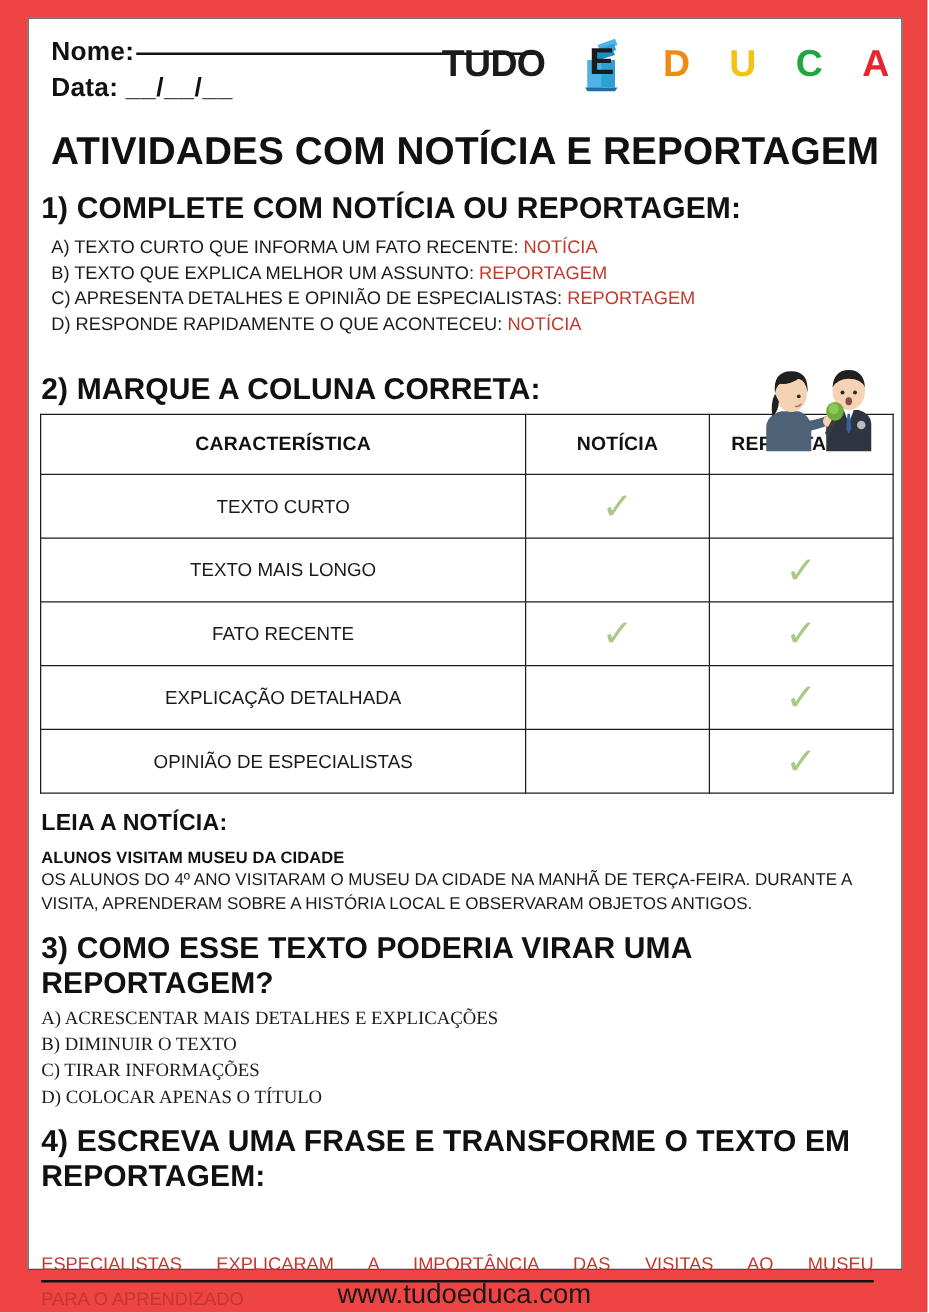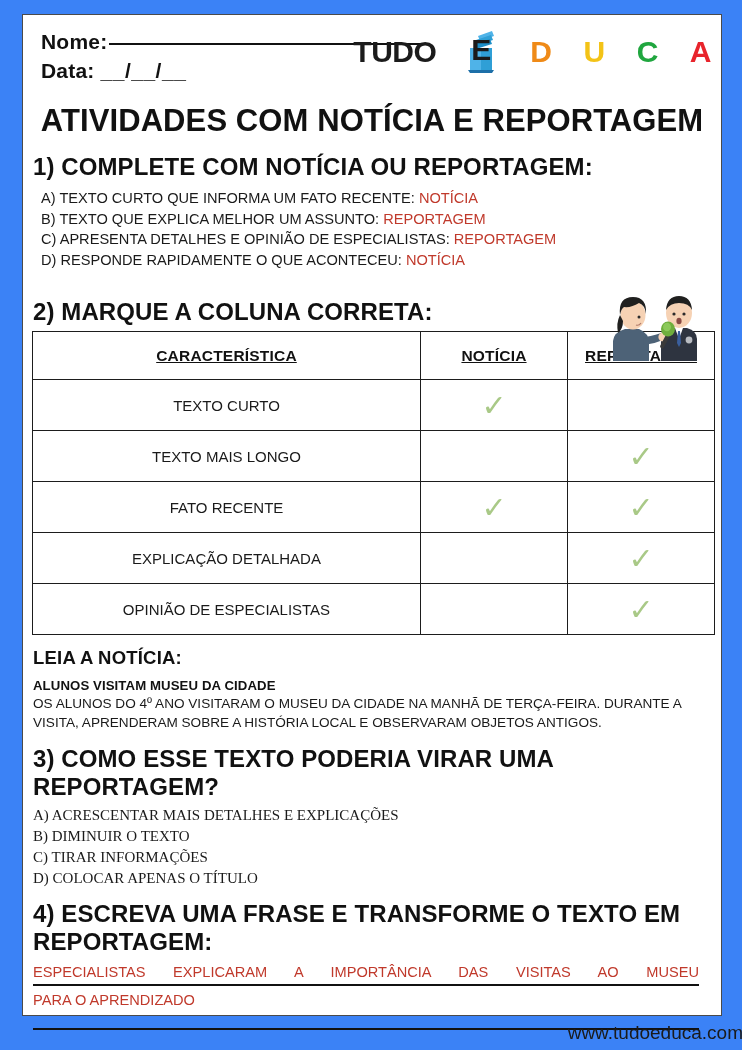--- a/index.html
+++ b/index.html
@@ -7,21 +7,21 @@
   html, body {
     margin: 0; padding: 0;
     width: 743px; height: 1050px;
     background: #ffffff;
     font-family: "Liberation Sans", sans-serif;
     -webkit-font-smoothing: antialiased;
   }
   #page {
     position: relative;
     width: 742px; height: 1050px;
-    background: #3b82f6;
+    background: #ef4444;
     overflow: hidden;
   }
   #sheet {
     position: absolute;
     left: 22px; top: 14px;
     width: 700px; height: 1002px;
     border: 1.5px solid #4a4a4a;
     background: #ffffff;
     padding: 0;
   }
@@ -128,21 +128,20 @@
     border: 1.8px solid #1d1d1d;
     text-align: center;
     vertical-align: middle;
   }
   table.marktable th {
     height: 48px;
     font-size: 15.5px;
     font-weight: bold;
     color: #111;
     letter-spacing: .2px;
-    text-decoration: underline;
   }
   table.marktable td {
     height: 51px;
     font-size: 15px;
     color: #1a1a1a;
   }
   .col-carac { width: 388px; }
   .col-not   { width: 147px; }
   .col-rep   { width: 147px; }
   .chk {
@@ -198,41 +197,42 @@
     color: #c0392b;
     line-height: 24px;
     white-space: nowrap;
     display: block;
   }
   .write-text.justified {
     text-align: justify;
     text-align-last: justify;
     white-space: normal;
     width: 666px;
+    margin-top: 40px;
   }
   .rule {
     border-bottom: 2.4px solid #111;
     width: 666px;
     position: absolute;
     left: 0;
     bottom: 2px;
   }
   .rule2 {
     border-bottom: 2.4px solid #111;
     width: 666px;
     margin: 16px 0 0 10px;
   }
 
   
   .footer {
     position: absolute;
     left: 0; top: 1022px;
     width: 743px;
-    text-align: right;
-    font-size: 19px;
+    text-align: center;
+    font-size: 22px;
     color: #1a1a1a;
   }
 </style>
 </head>
 <body>
 
 <div id="page">
   <div id="sheet">
 
     <div class="hdr">

